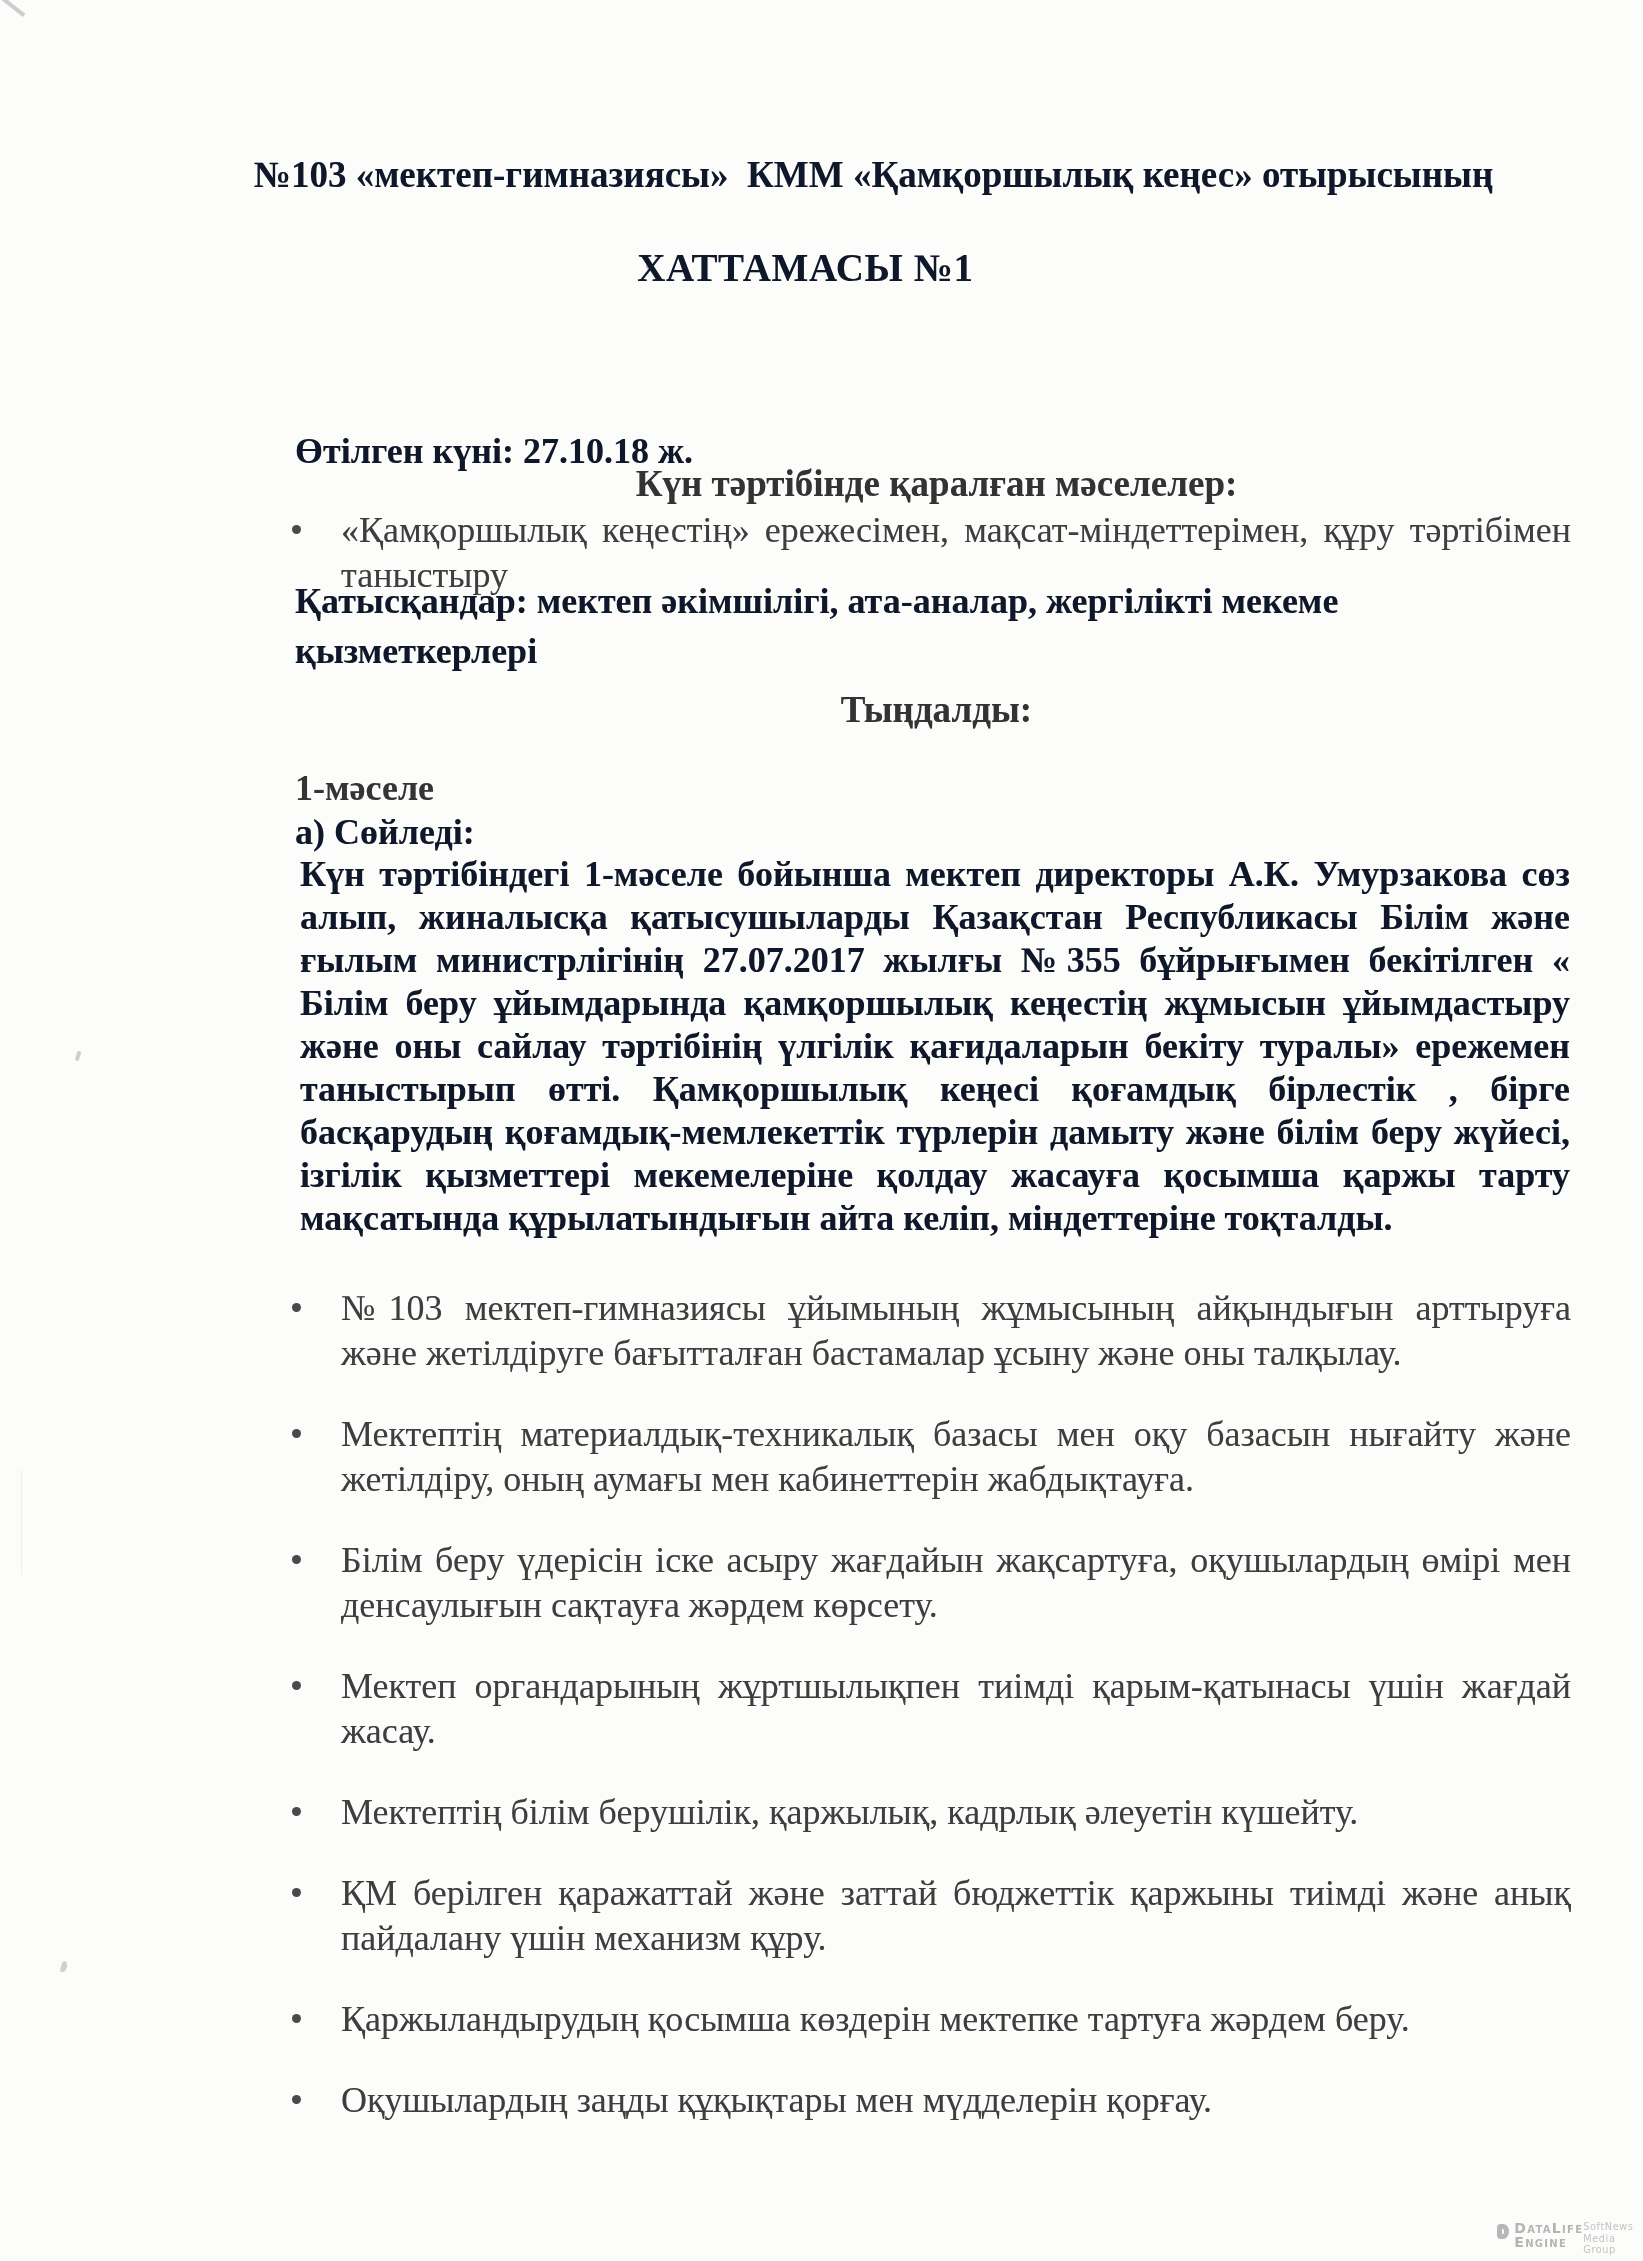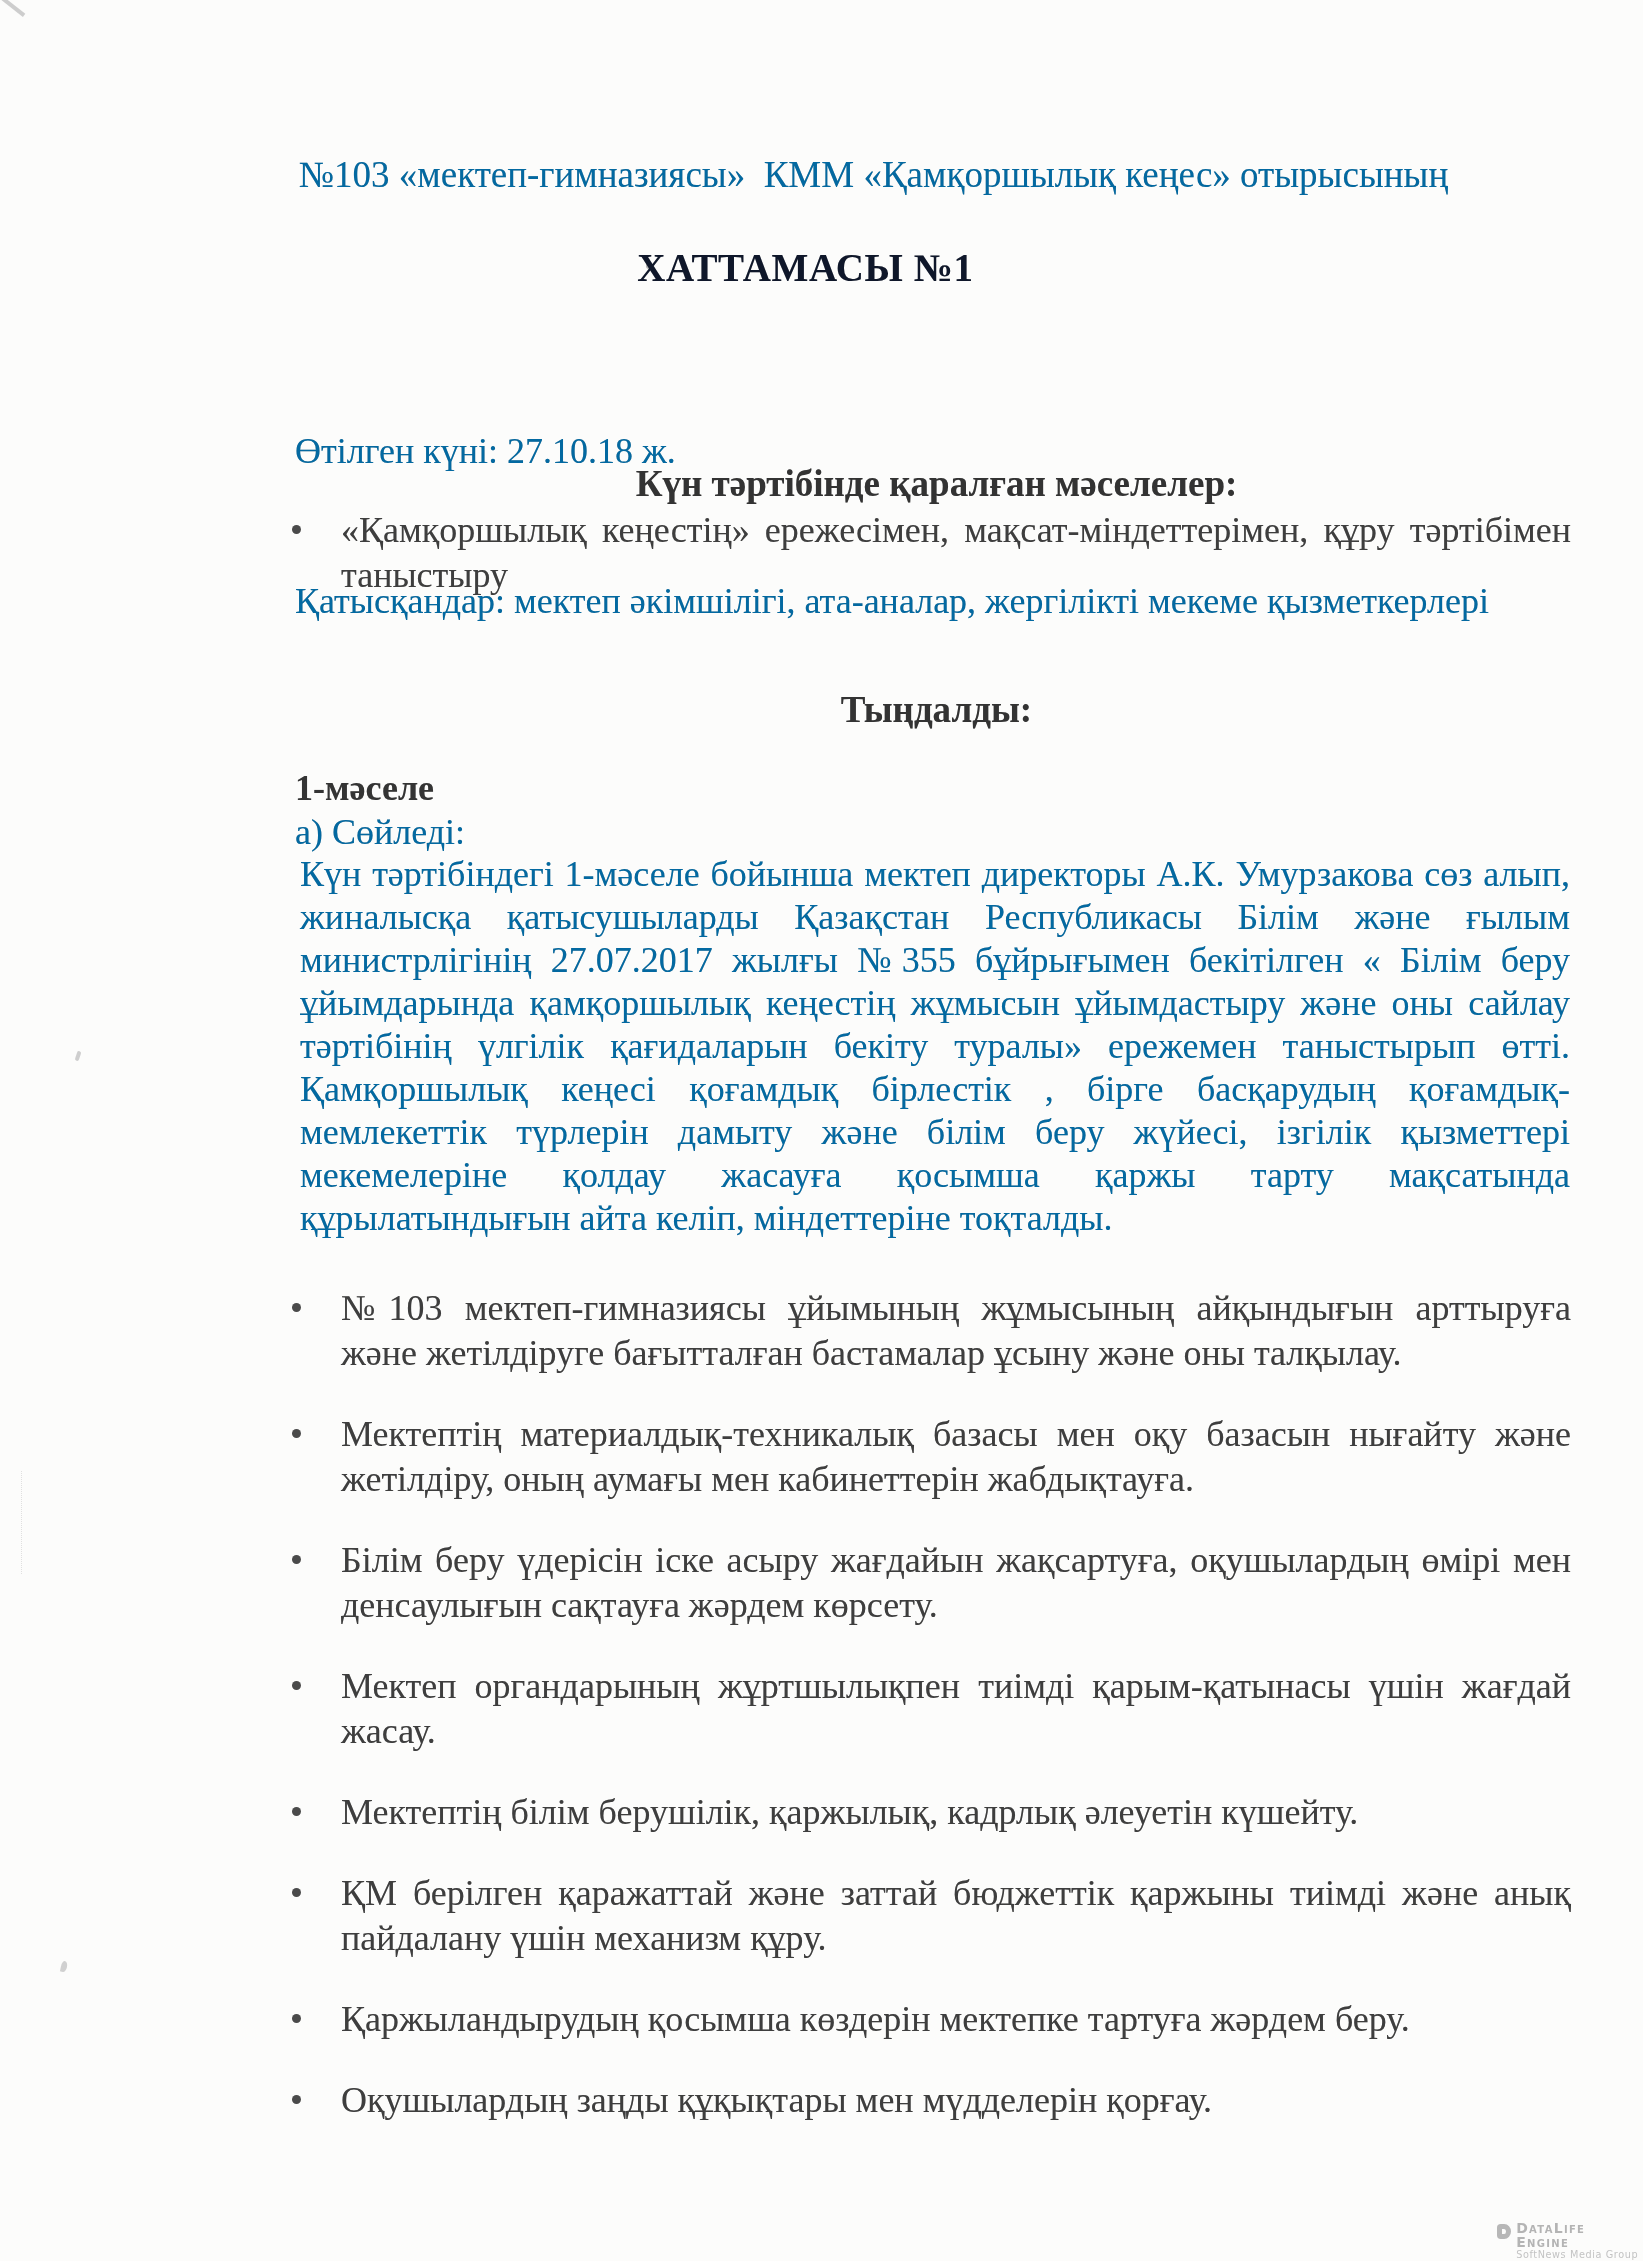--- a/index.html
+++ b/index.html
@@ -13,23 +13,24 @@
     height: 2261px;
     background: #fcfcfb;
     overflow: hidden;
     font-family: "Liberation Serif", "DejaVu Serif", serif;
     color: #3e3e3e;
   }
   .txt {
     position: absolute;
     font-size: 36px;
     line-height: 43px;
-    color: #0369a1;
+    color: #0f172a;
     text-shadow: 0 0 0.6px rgba(70,70,70,0.35);
     white-space: pre-wrap;
+    font-weight: bold;
   }
   .org-line {
     top: 153px; left: 245px; width: 1257px;
     font-size: 37px;
     text-align: center;
   }
   .doc-title {
     top: 246px; left: 174px; width: 1263px;
     margin: 0;
     font-size: 39px;
@@ -110,21 +111,21 @@
     font-family: "DejaVu Sans", "Liberation Sans", sans-serif;
   }
   .wm-logo {
     display: block;
     width: 14px; height: 15.5px;
     margin-top: 2.6px;
     border: 5.2px solid #b7b7b7;
     border-radius: 3.9px 50% 50% 3.9px;
     box-sizing: border-box;
   }
-  .wm-col { display: flex; flex-direction: column; }
+  .wm-col { display: flex; flex-direction: row; }
   .wm-brand {
     font-size: 14px;
     font-weight: bold;
     color: #b4b4b4;
     letter-spacing: 1.3px;
     font-variant: small-caps;
     line-height: 14px;
   }
   .wm-sub {
     font-size: 9.7px;

